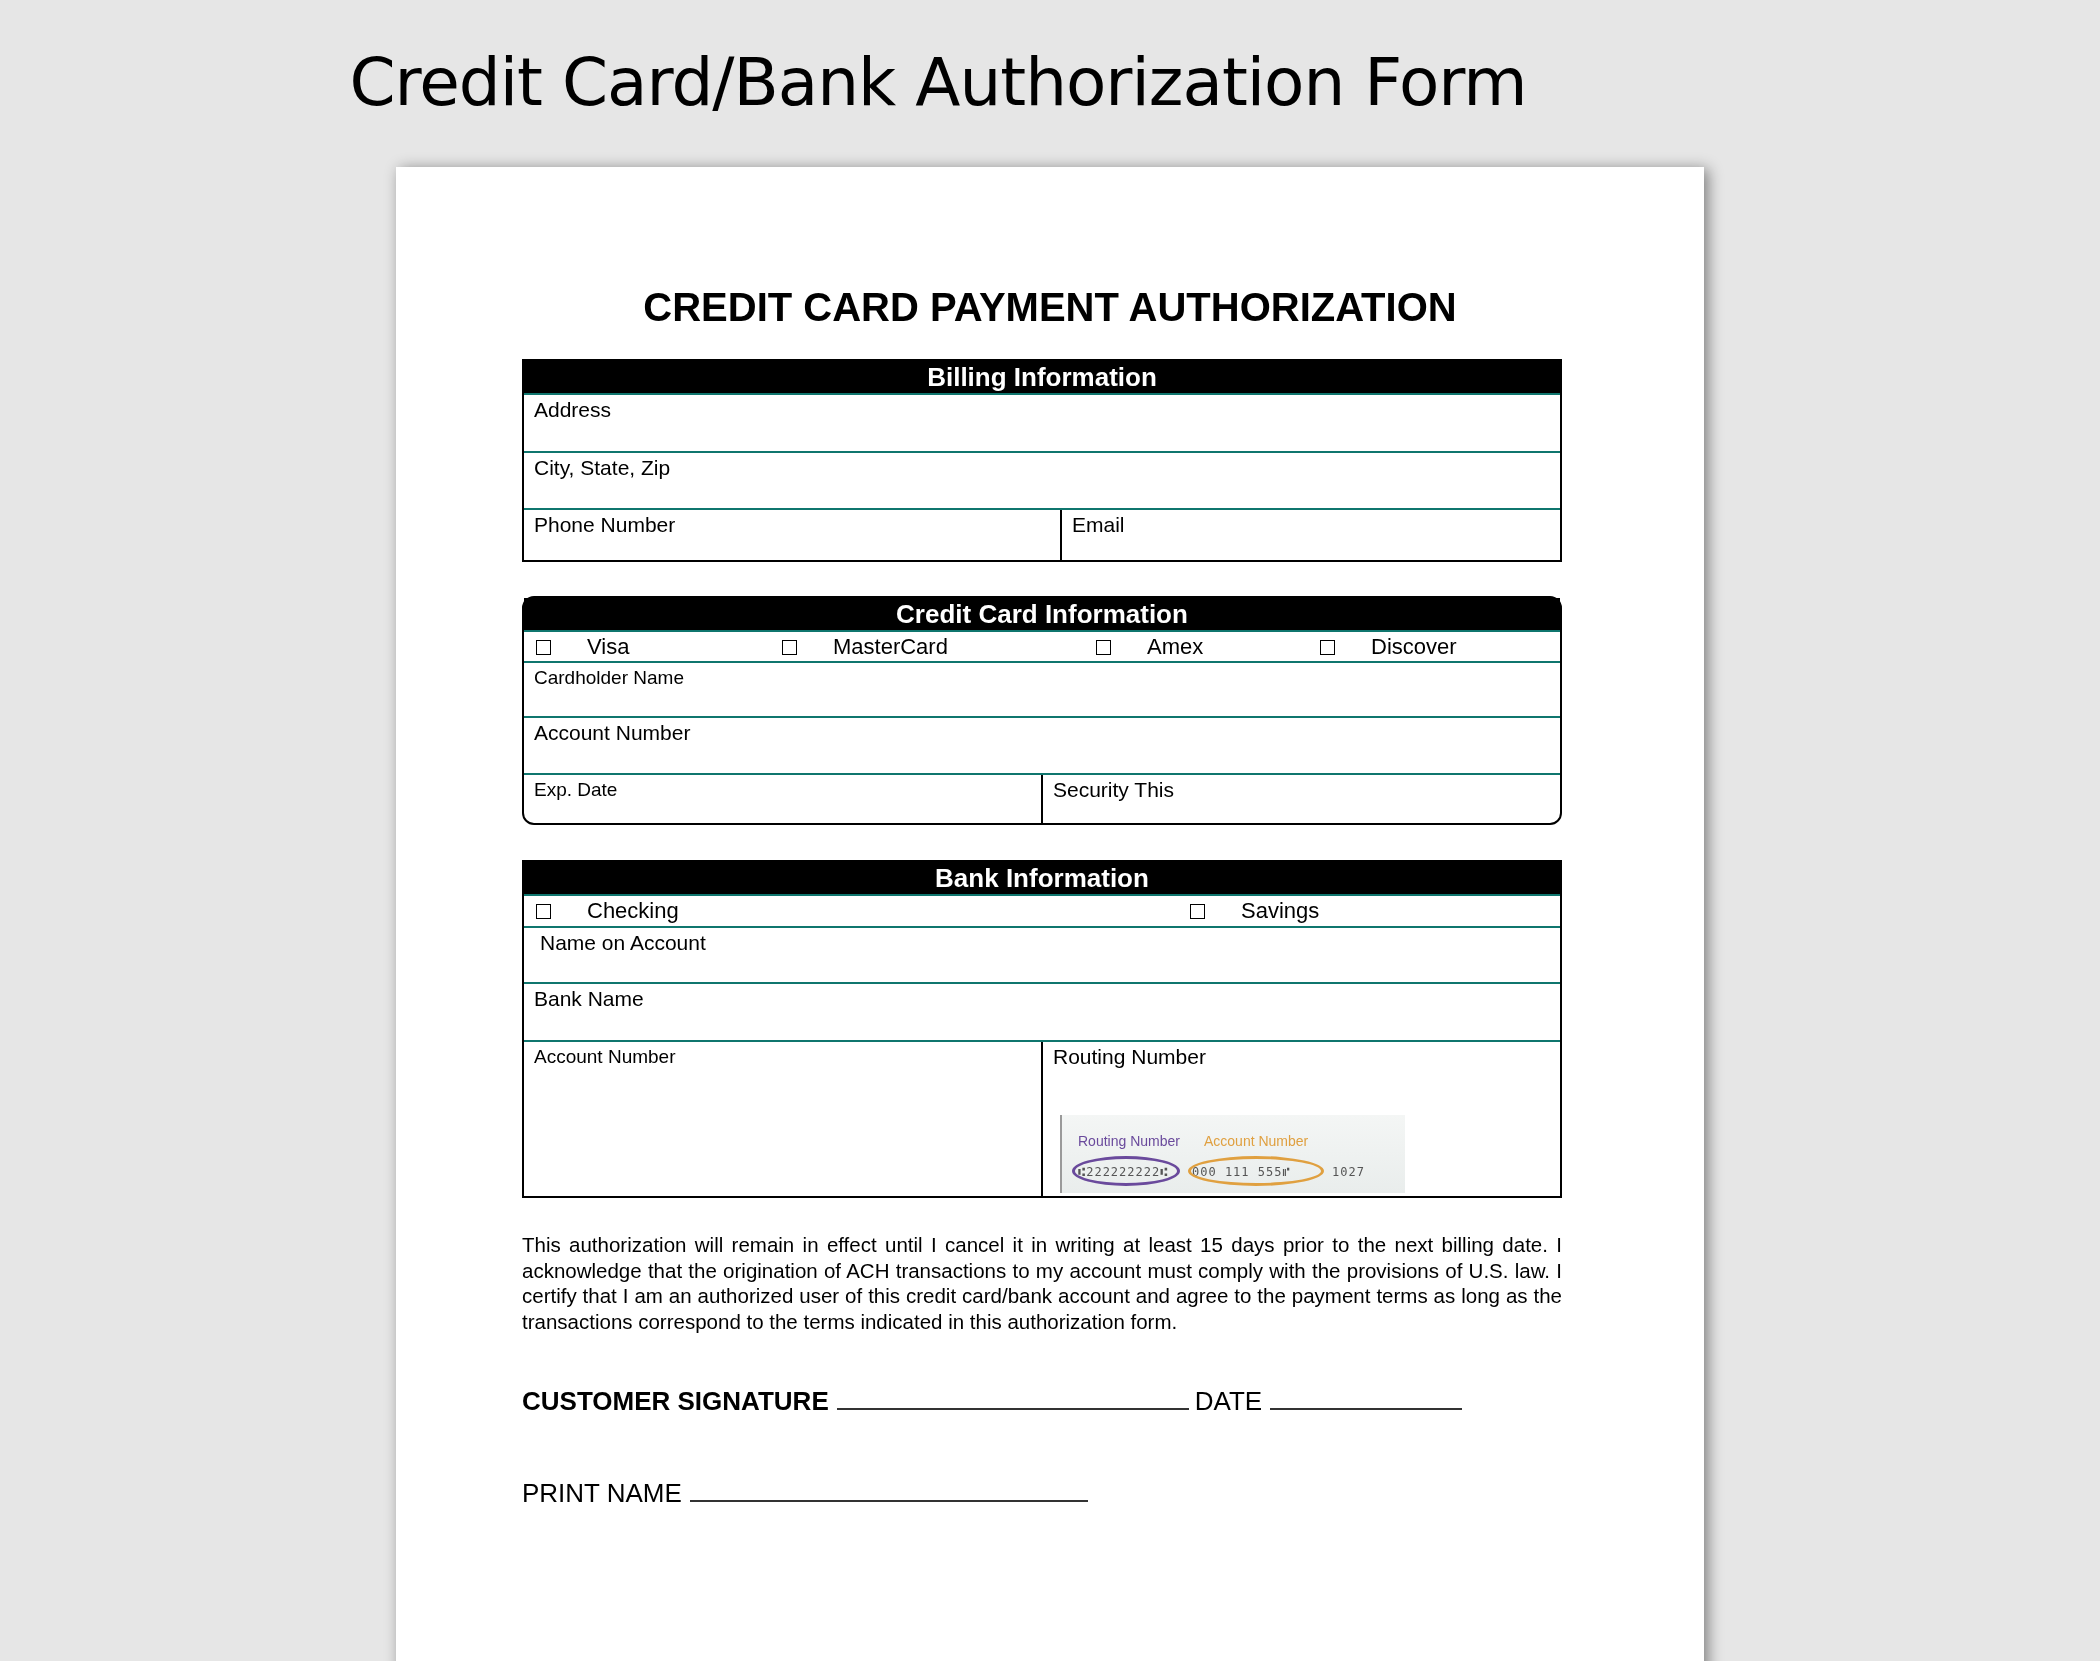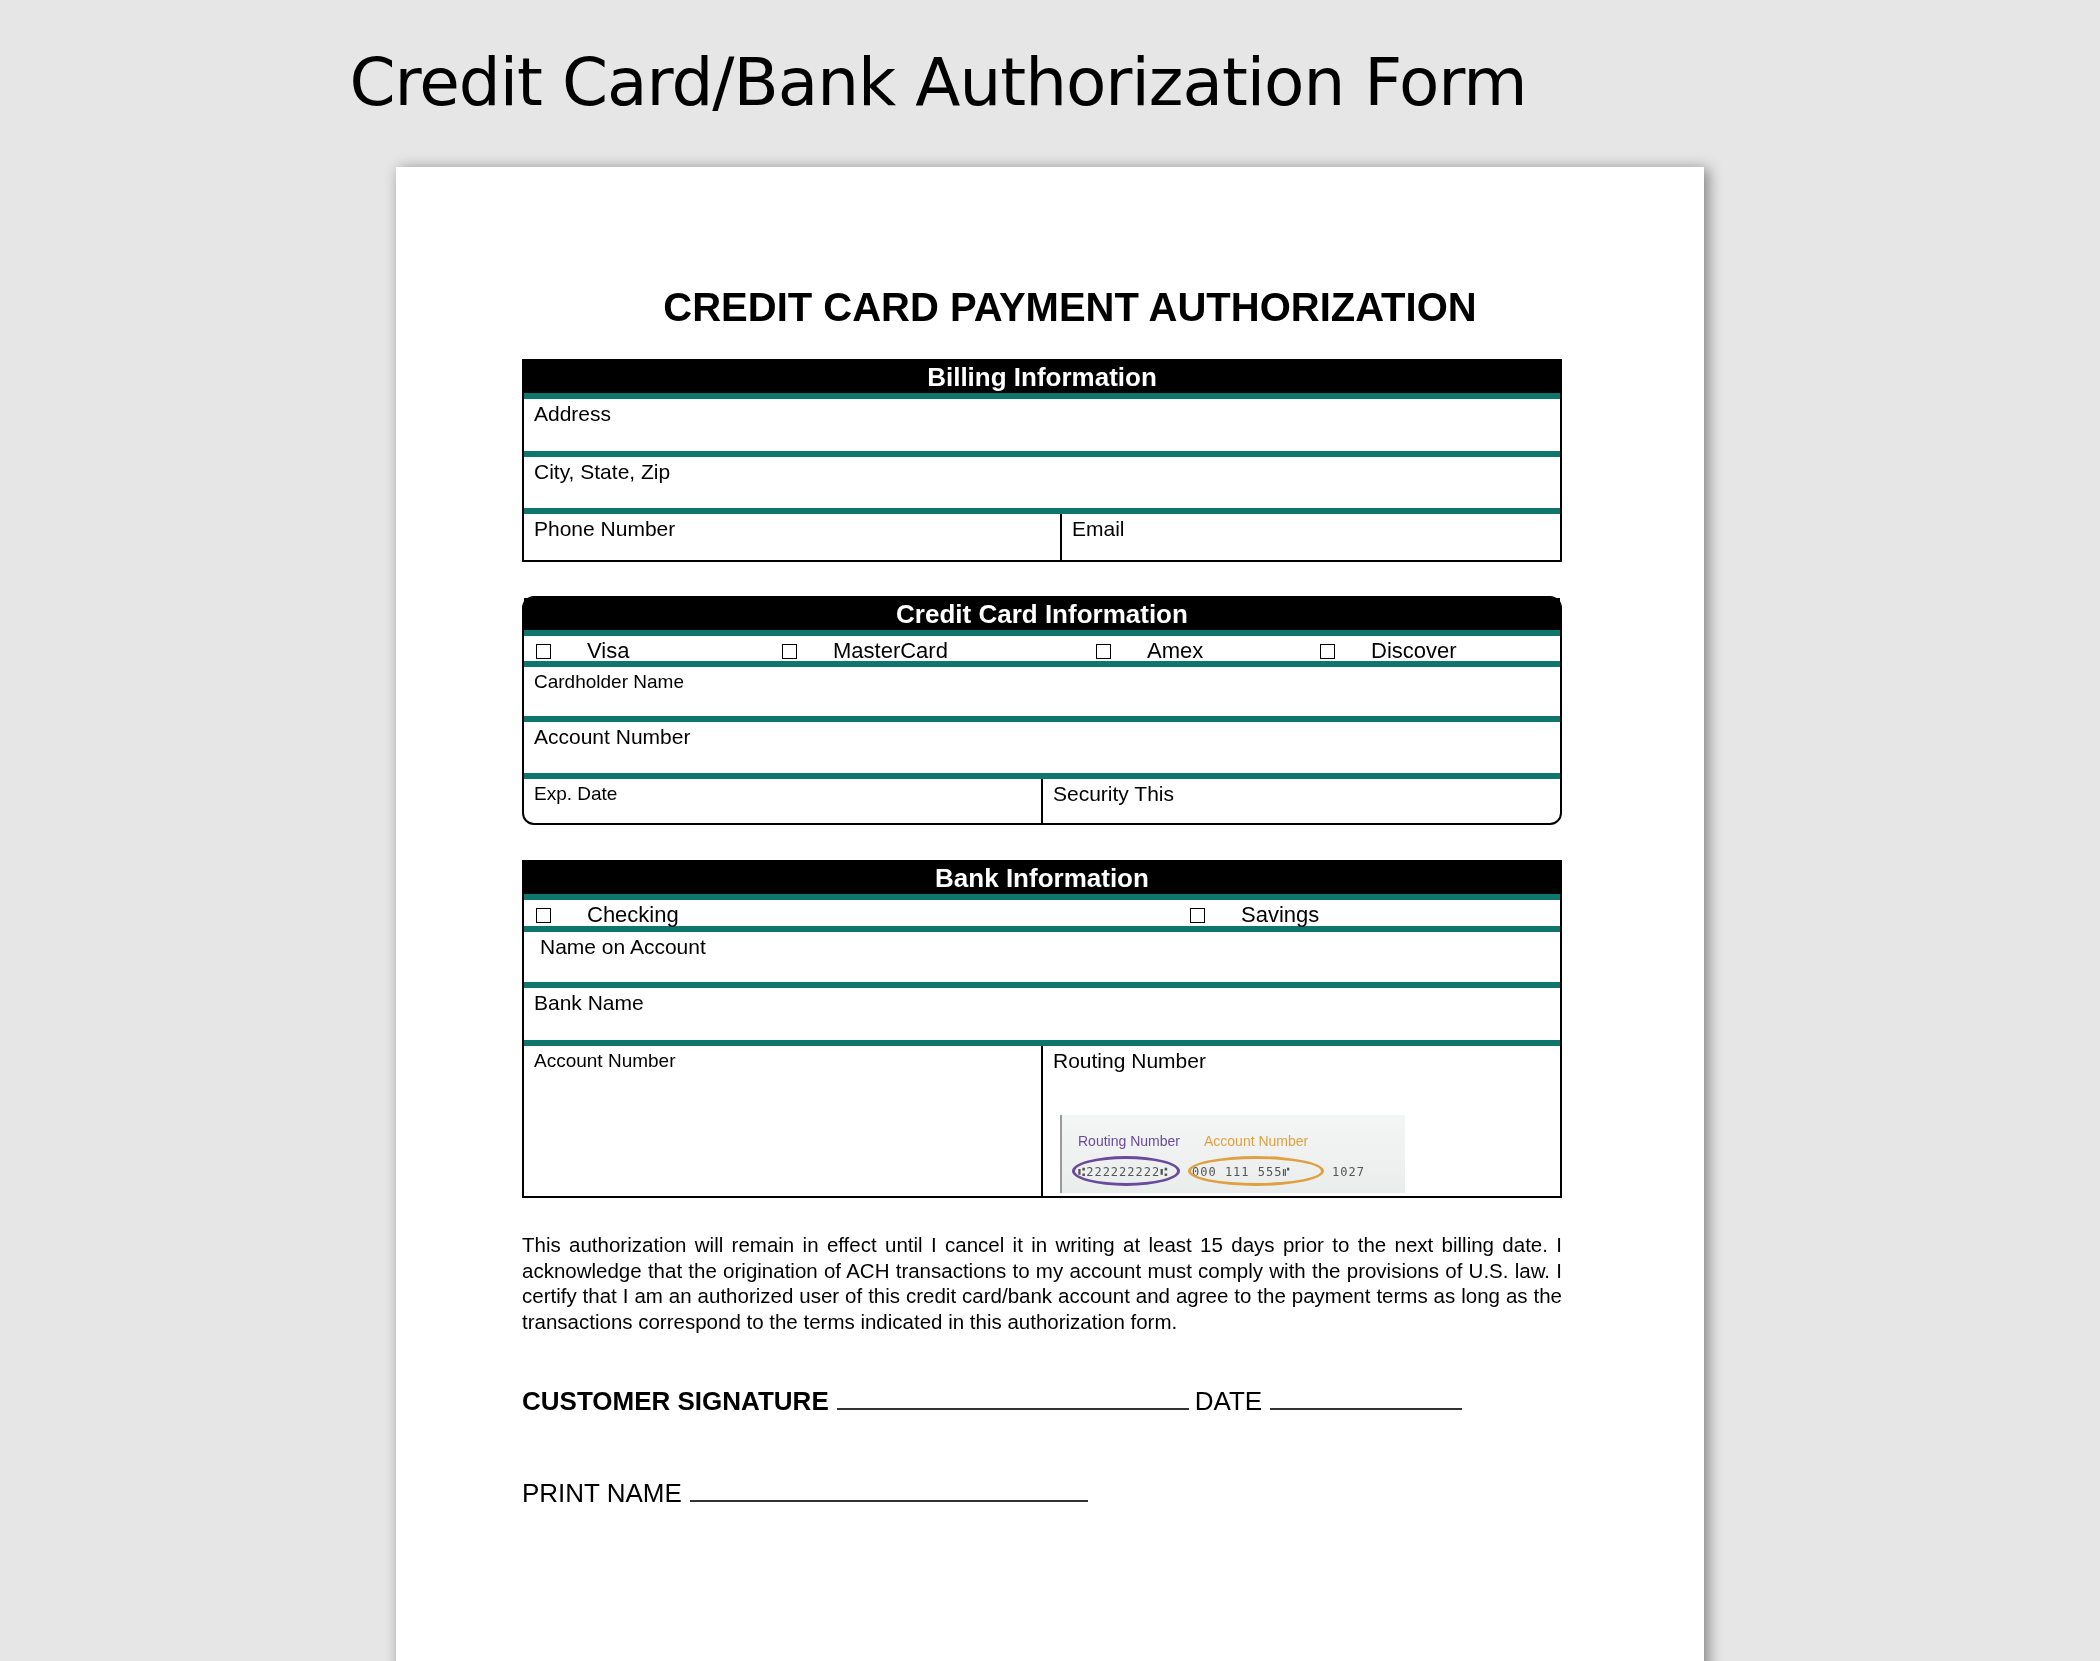--- a/index.html
+++ b/index.html
@@ -10,28 +10,28 @@
   .top-title {
     position:absolute; left:0; width:1876px; top:38px; text-align:center;
     font-family:"DejaVu Sans", sans-serif; font-size:66px; letter-spacing:-1px; line-height:90px; color:#000;
   }
   .page {
     position:absolute; left:396px; top:167px; width:1308px; height:1520px; background:#fff;
     box-shadow: 4px 2px 14px rgba(0,0,0,0.45);
   }
   .doc-heading {
     position:absolute; left:396px; width:1308px; top:283px; text-align:center;
-    font-weight:bold; font-size:40px; line-height:48px; letter-spacing:0px;padding-left:20px;
+    font-weight:bold; font-size:40px; line-height:48px; letter-spacing:0px;
   }
   .section { position:absolute; left:522px; width:1040px; border:2px solid #000; box-sizing:border-box; }
   .sec-header {
     background:#000; color:#fff; font-weight:bold; font-size:26px; text-align:center;
     height:32px; line-height:32px;
   }
-  .row { border-top:6px solid #0f766e; display:flex; box-sizing:border-box; }
+  .row { border-top:2px solid #0f766e; display:flex; box-sizing:border-box; }
   .cell { flex:1; box-sizing:border-box; padding:2px 0 0 10px; font-size:21px; line-height:26px; position:relative; }
   .cell + .cell { border-left:2px solid #000; }
   .cell.small { font-size:19px; }
   .checks { position:relative; height:100%; }
   .chk { position:absolute; top:2px; font-size:22px; line-height:26px; display:flex; align-items:center;gap:28px; }
   .box { display:inline-block; width:13px; height:13px; border:1.5px solid #000; margin-right:8px; }
   .para {
     position:absolute; left:522px; width:1040px; top:1232px; font-size:20.5px; line-height:25.5px;
     text-align:justify;
   }

